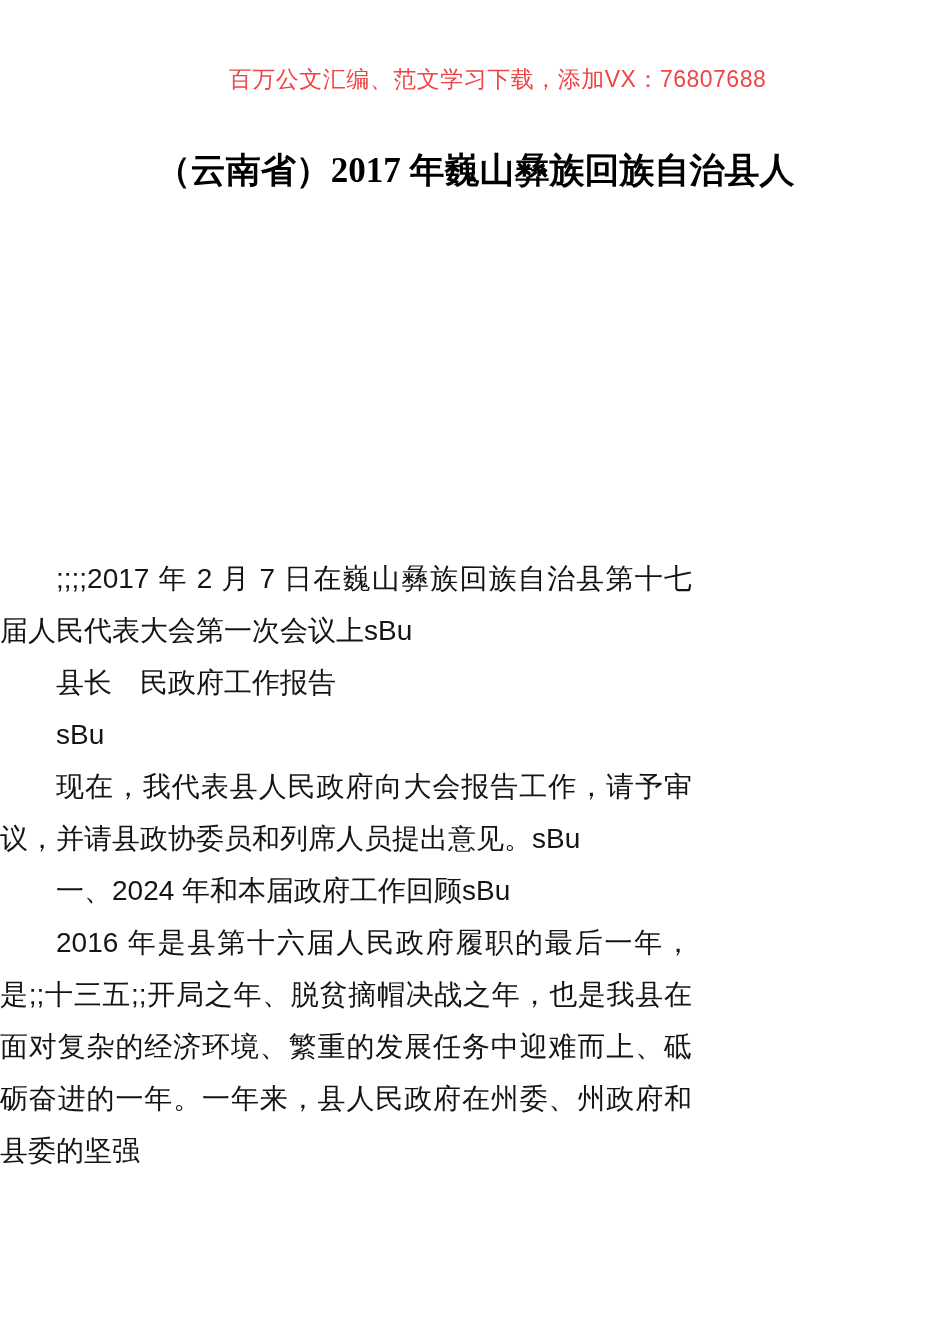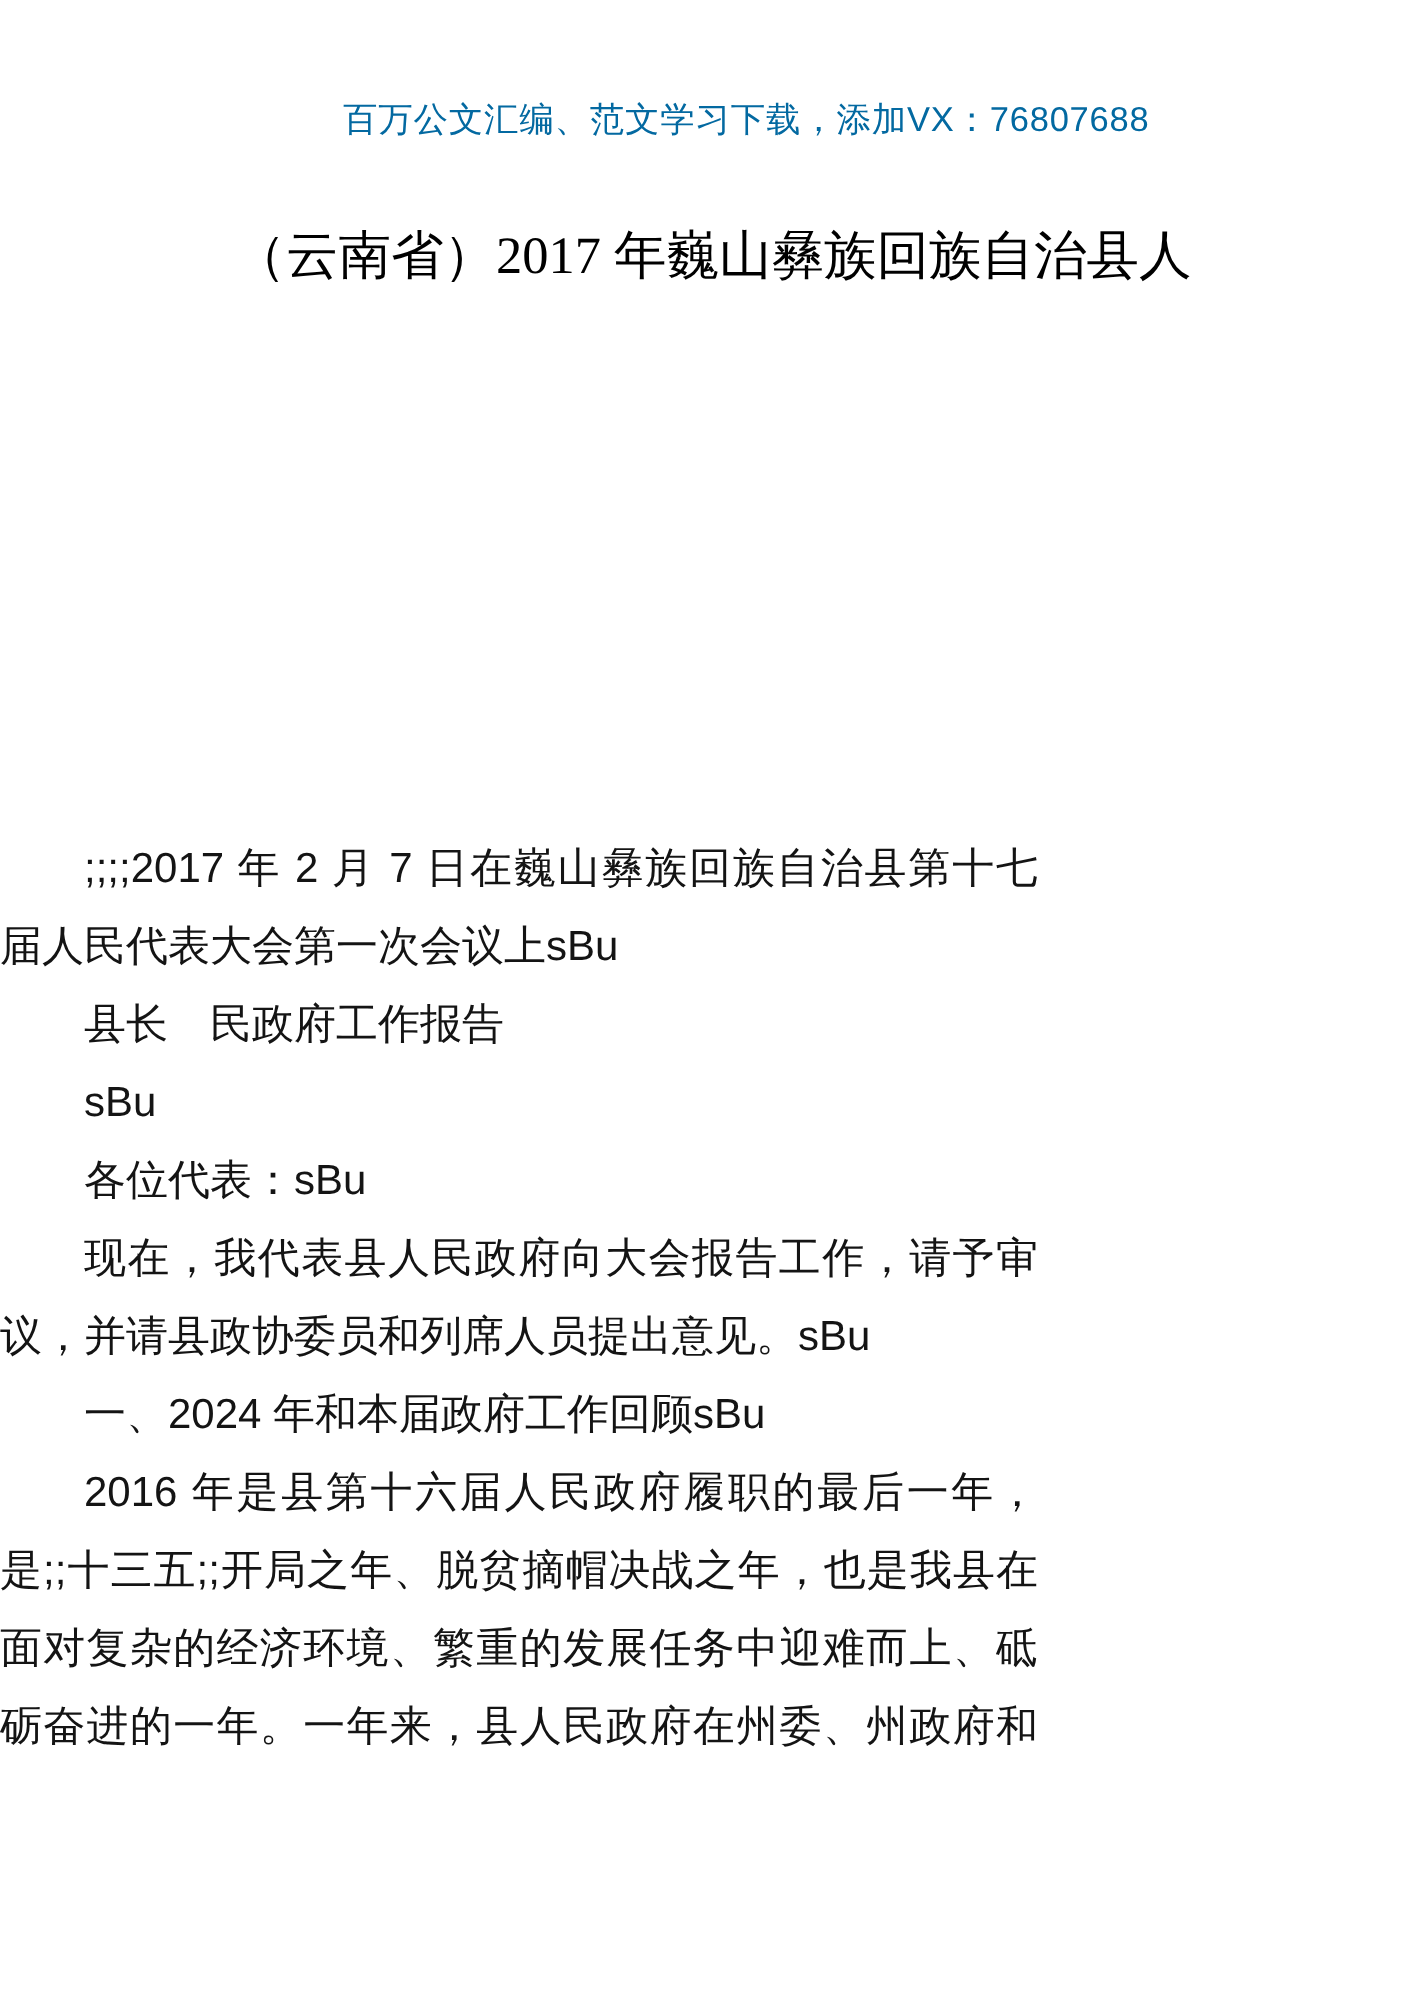--- a/index.html
+++ b/index.html
@@ -14,31 +14,31 @@
     background: #ffffff;
     overflow: hidden;
     font-family: "Liberation Sans", "DejaVu Sans", sans-serif;
     color: #141414;
   }
   .promo {
     padding-top: 64px;
     text-align: center;
     font-size: 23px;
     line-height: 30px;
-    color: #0369a1;
+    color: #ef4444;
     letter-spacing: 0.5px;
     white-space: nowrap;
     padding-left: 45px;
   }
   .doc-title {
     margin: 50px auto 0 auto;
     width: 760px;
     text-align: center;
     font-family: "Liberation Serif", "DejaVu Serif", serif;
-    font-weight: normal;
+    font-weight: bold;
     font-size: 35px;
     line-height: 53px;
     color: #000000;
   }
   .doc-title .title-line {
     display: block;
     white-space: nowrap;
   }
   .blank-gap {
     height: 356px;
@@ -69,19 +69,18 @@
   <h1 class="doc-title">
     <span class="title-line">（云南省）2017 年巍山彝族回族自治县人</span>
   </h1>
 
   <div class="blank-gap"></div>
 
   <div class="body-text">
     <p>;;;;2017 年 2 月 7 日在巍山彝族回族自治县第十七届人民代表大会第一次会议上sBu</p>
     <p>县长　民政府工作报告</p>
     <p>sBu</p>
-    <p>各位代表：sBu</p>
     <p>现在，我代表县人民政府向大会报告工作，请予审议，并请县政协委员和列席人员提出意见。sBu</p>
     <p>一、2024 年和本届政府工作回顾sBu</p>
     <p>2016 年是县第十六届人民政府履职的最后一年，是;;十三五;;开局之年、脱贫摘帽决战之年，也是我县在面对复杂的经济环境、繁重的发展任务中迎难而上、砥砺奋进的一年。一年来，县人民政府在州委、州政府和县委的坚强</p>
   </div>
 
 </div>
 
 </body></html>

